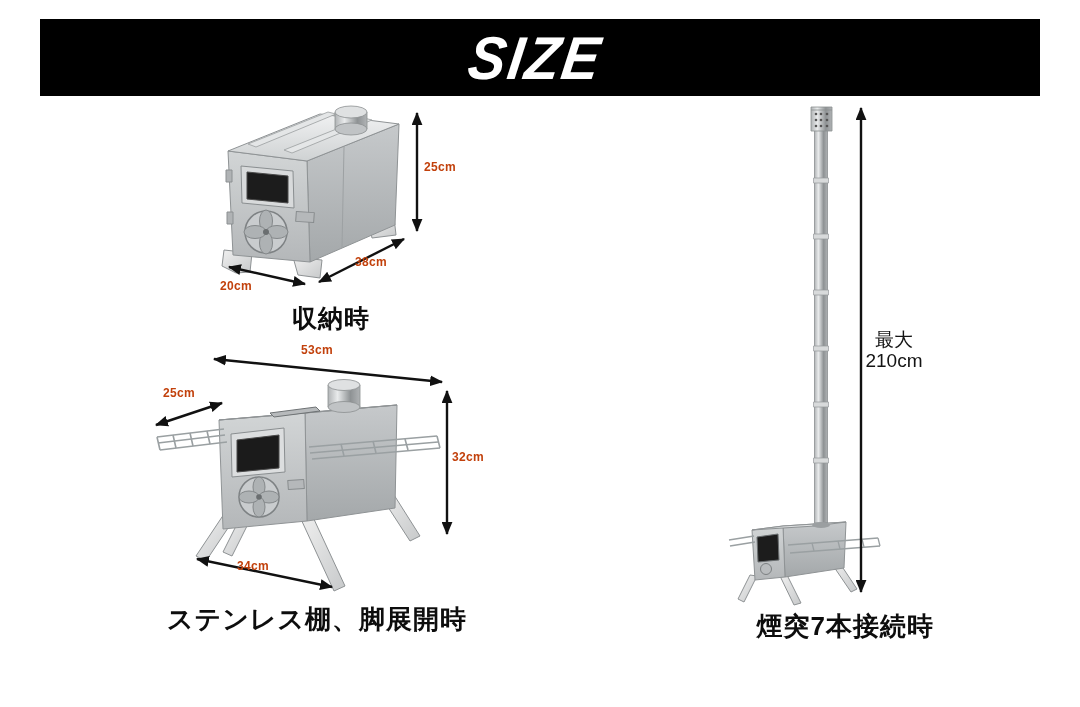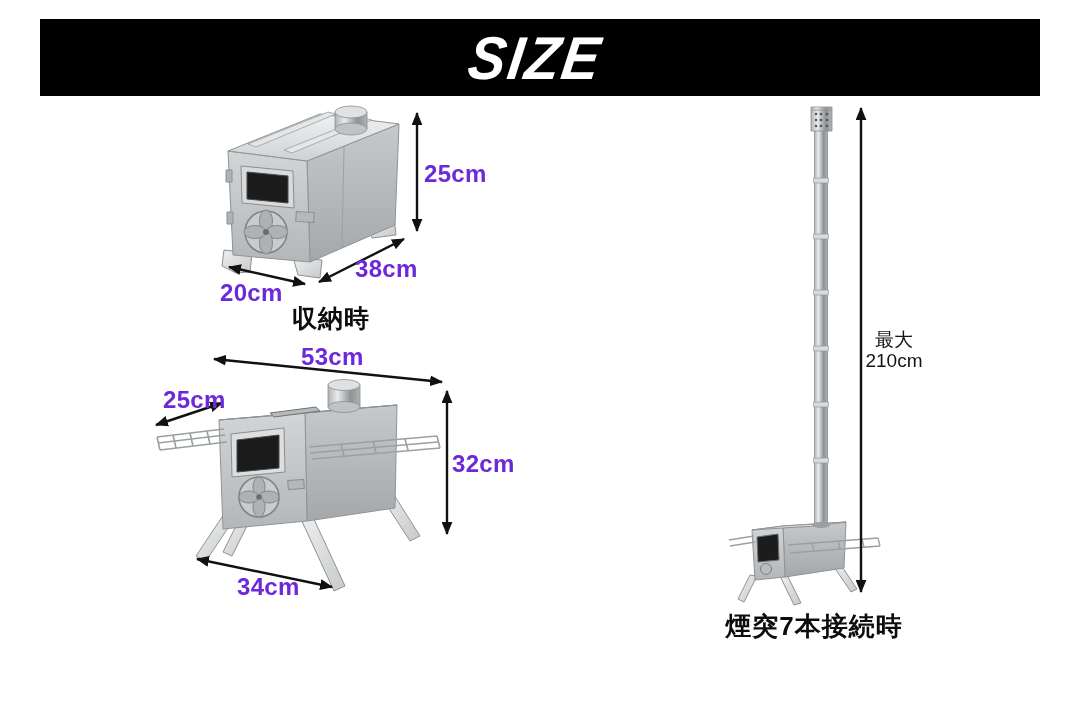--- a/index.html
+++ b/index.html
@@ -11,41 +11,41 @@
   .size-bar {
     position:absolute; left:40px; top:19px; width:1000px; height:77px;
     background:#000000; display:flex; align-items:center; justify-content:center;
   }
   .size-title {
     color:#ffffff; font-size:56px; font-weight:bold; font-style:italic;
     letter-spacing:2px; transform:skewX(-8deg) scaleY(1.08); padding-right:10px;
   }
   svg.art { position:absolute; left:0; top:0; pointer-events:none; }
   .dim {
-    position:absolute; font-weight:bold; font-size:24px; color:#6d28d9;
+    position:absolute; font-weight:bold; font-size:12px; color:#c2410c;
     white-space:nowrap; letter-spacing:0.3px;
   }
   .caption {
     position:absolute; font-weight:bold; color:#0d0d0d; text-align:center;
     white-space:nowrap; letter-spacing:1px;
   }
   .cap-1 { left:231px; top:302px; width:200px; font-size:25px; }
   .cap-2 { left:157px; top:602px; width:320px; font-size:26px; }
-  .cap-3 { left:694px; top:609px; width:240px; font-size:26px; }
+  .cap-3 { left:694px; top:609px; width:240px; font-size:26px;text-align:right; }
   .max-dim {
     position:absolute; left:852px; top:329px; width:84px; text-align:center;
     font-weight:normal; font-size:19px; line-height:21px; color:#141414;
   }
   .d1h { left:424px; top:160px; }
   .d1d { left:355px; top:255px; }
   .d1w { left:220px; top:279px; }
   .d2w { left:301px; top:343px;text-align:right; }
   .d2s { left:163px; top:386px; }
   .d2h { left:452px; top:450px; }
-  .d2l { left:237px; top:573px;text-align:center; }
+  .d2l { left:237px; top:559px;text-align:center; }
 </style>
 </head>
 <body>
 
 <div class="canvas">
 
   <header class="size-bar">
     <span class="size-title">SIZE</span>
   </header>
 
@@ -241,15 +241,16 @@
   <div class="dim d2s">25cm</div>
   <div class="dim d2h">32cm</div>
   <div class="dim d2l">34cm</div>
 
   <div class="max-dim">
     <div>最大</div>
     <div>210cm</div>
   </div>
 
   <div class="caption cap-1">収納時</div>
+  <div class="caption cap-2">ステンレス棚、脚展開時</div>
   <div class="caption cap-3">煙突7本接続時</div>
 
 </div>
 
 </body></html>

